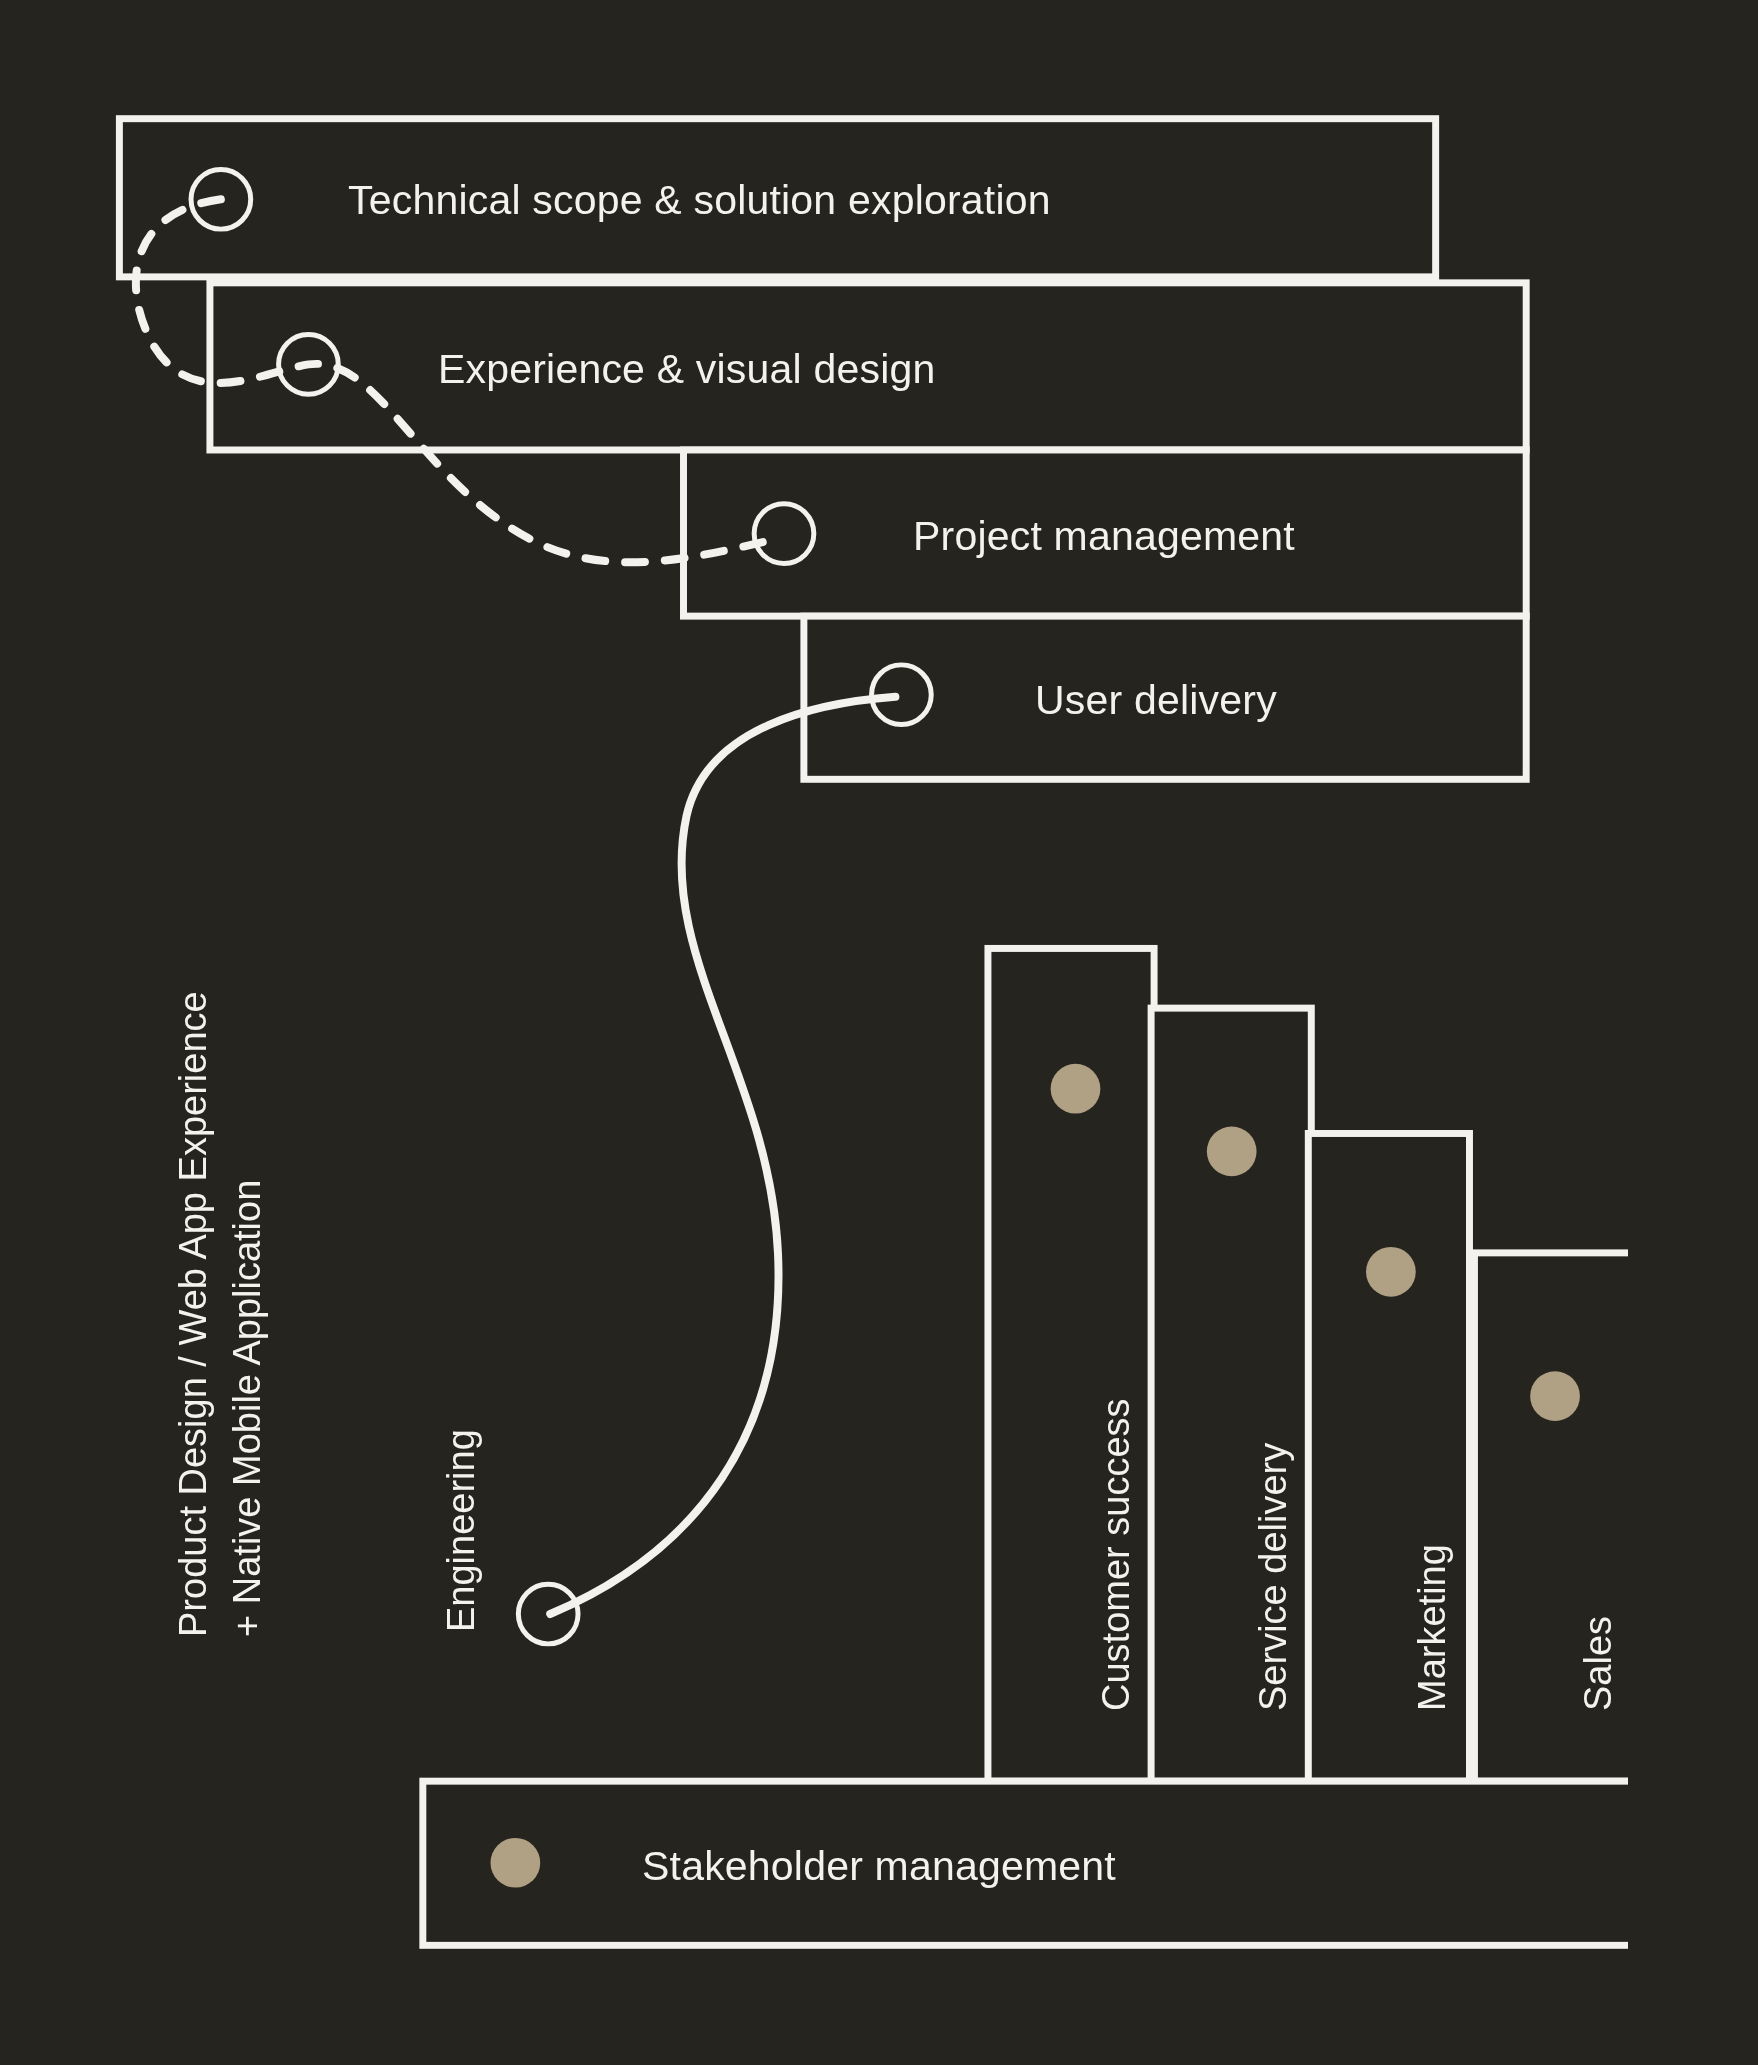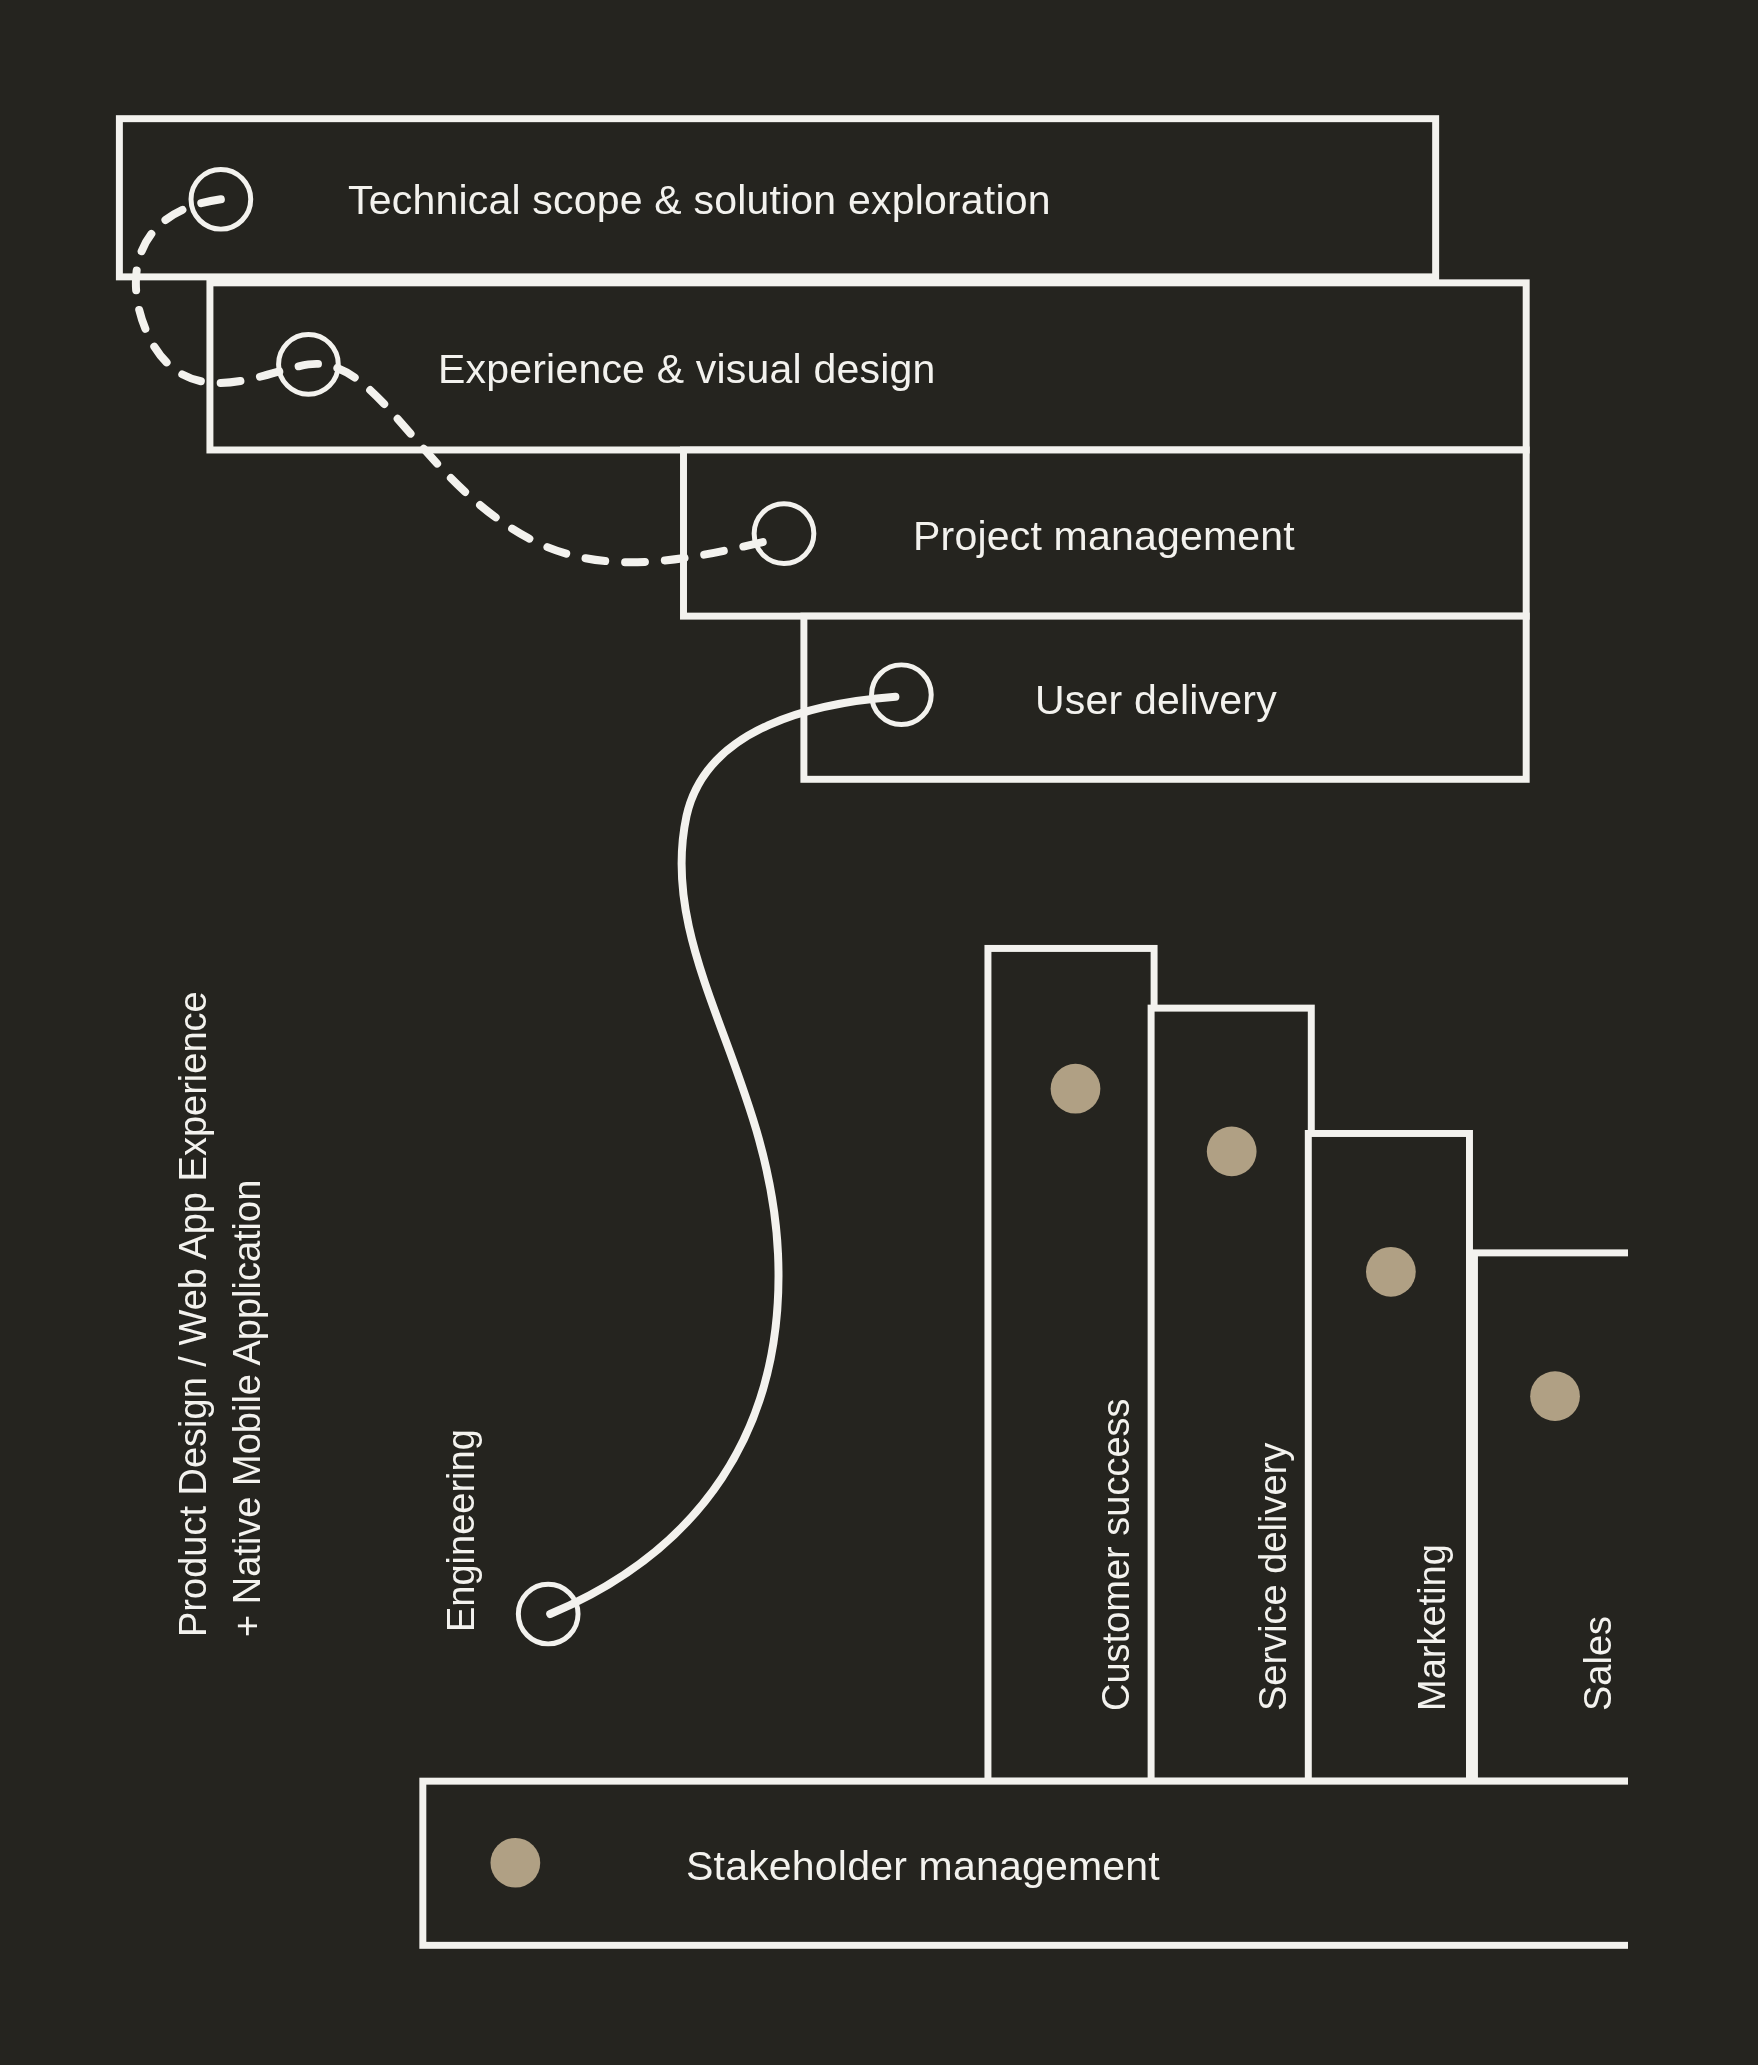--- a/index.html
+++ b/index.html
@@ -133,21 +133,21 @@
   </svg>
 
   <div class="row-label" style="left:348px; top:177px;">Technical scope &amp; solution exploration</div>
 
   <div class="row-label" style="left:438px; top:346px;">Experience &amp; visual design</div>
 
   <div class="row-label" style="left:913px; top:513px;">Project management</div>
 
   <div class="row-label" style="left:1035px; top:677px;">User delivery</div>
 
-  <div class="row-label" style="left:642px; top:1843px;margin-left:44px;">Stakeholder management</div>
+  <div class="row-label" style="left:642px; top:1843px;">Stakeholder management</div>
 
   <div class="axis-title" style="left:167px; top:1637px;">
     <span>Product Design / Web App Experience</span>
     <span>+ Native Mobile Application</span>
   </div>
 
   <div class="vlabel" style="left:440px; top:1632px;">Engineering</div>
 
   <div class="vlabel" style="left:1095px; top:1711px;">Customer success</div>
 

